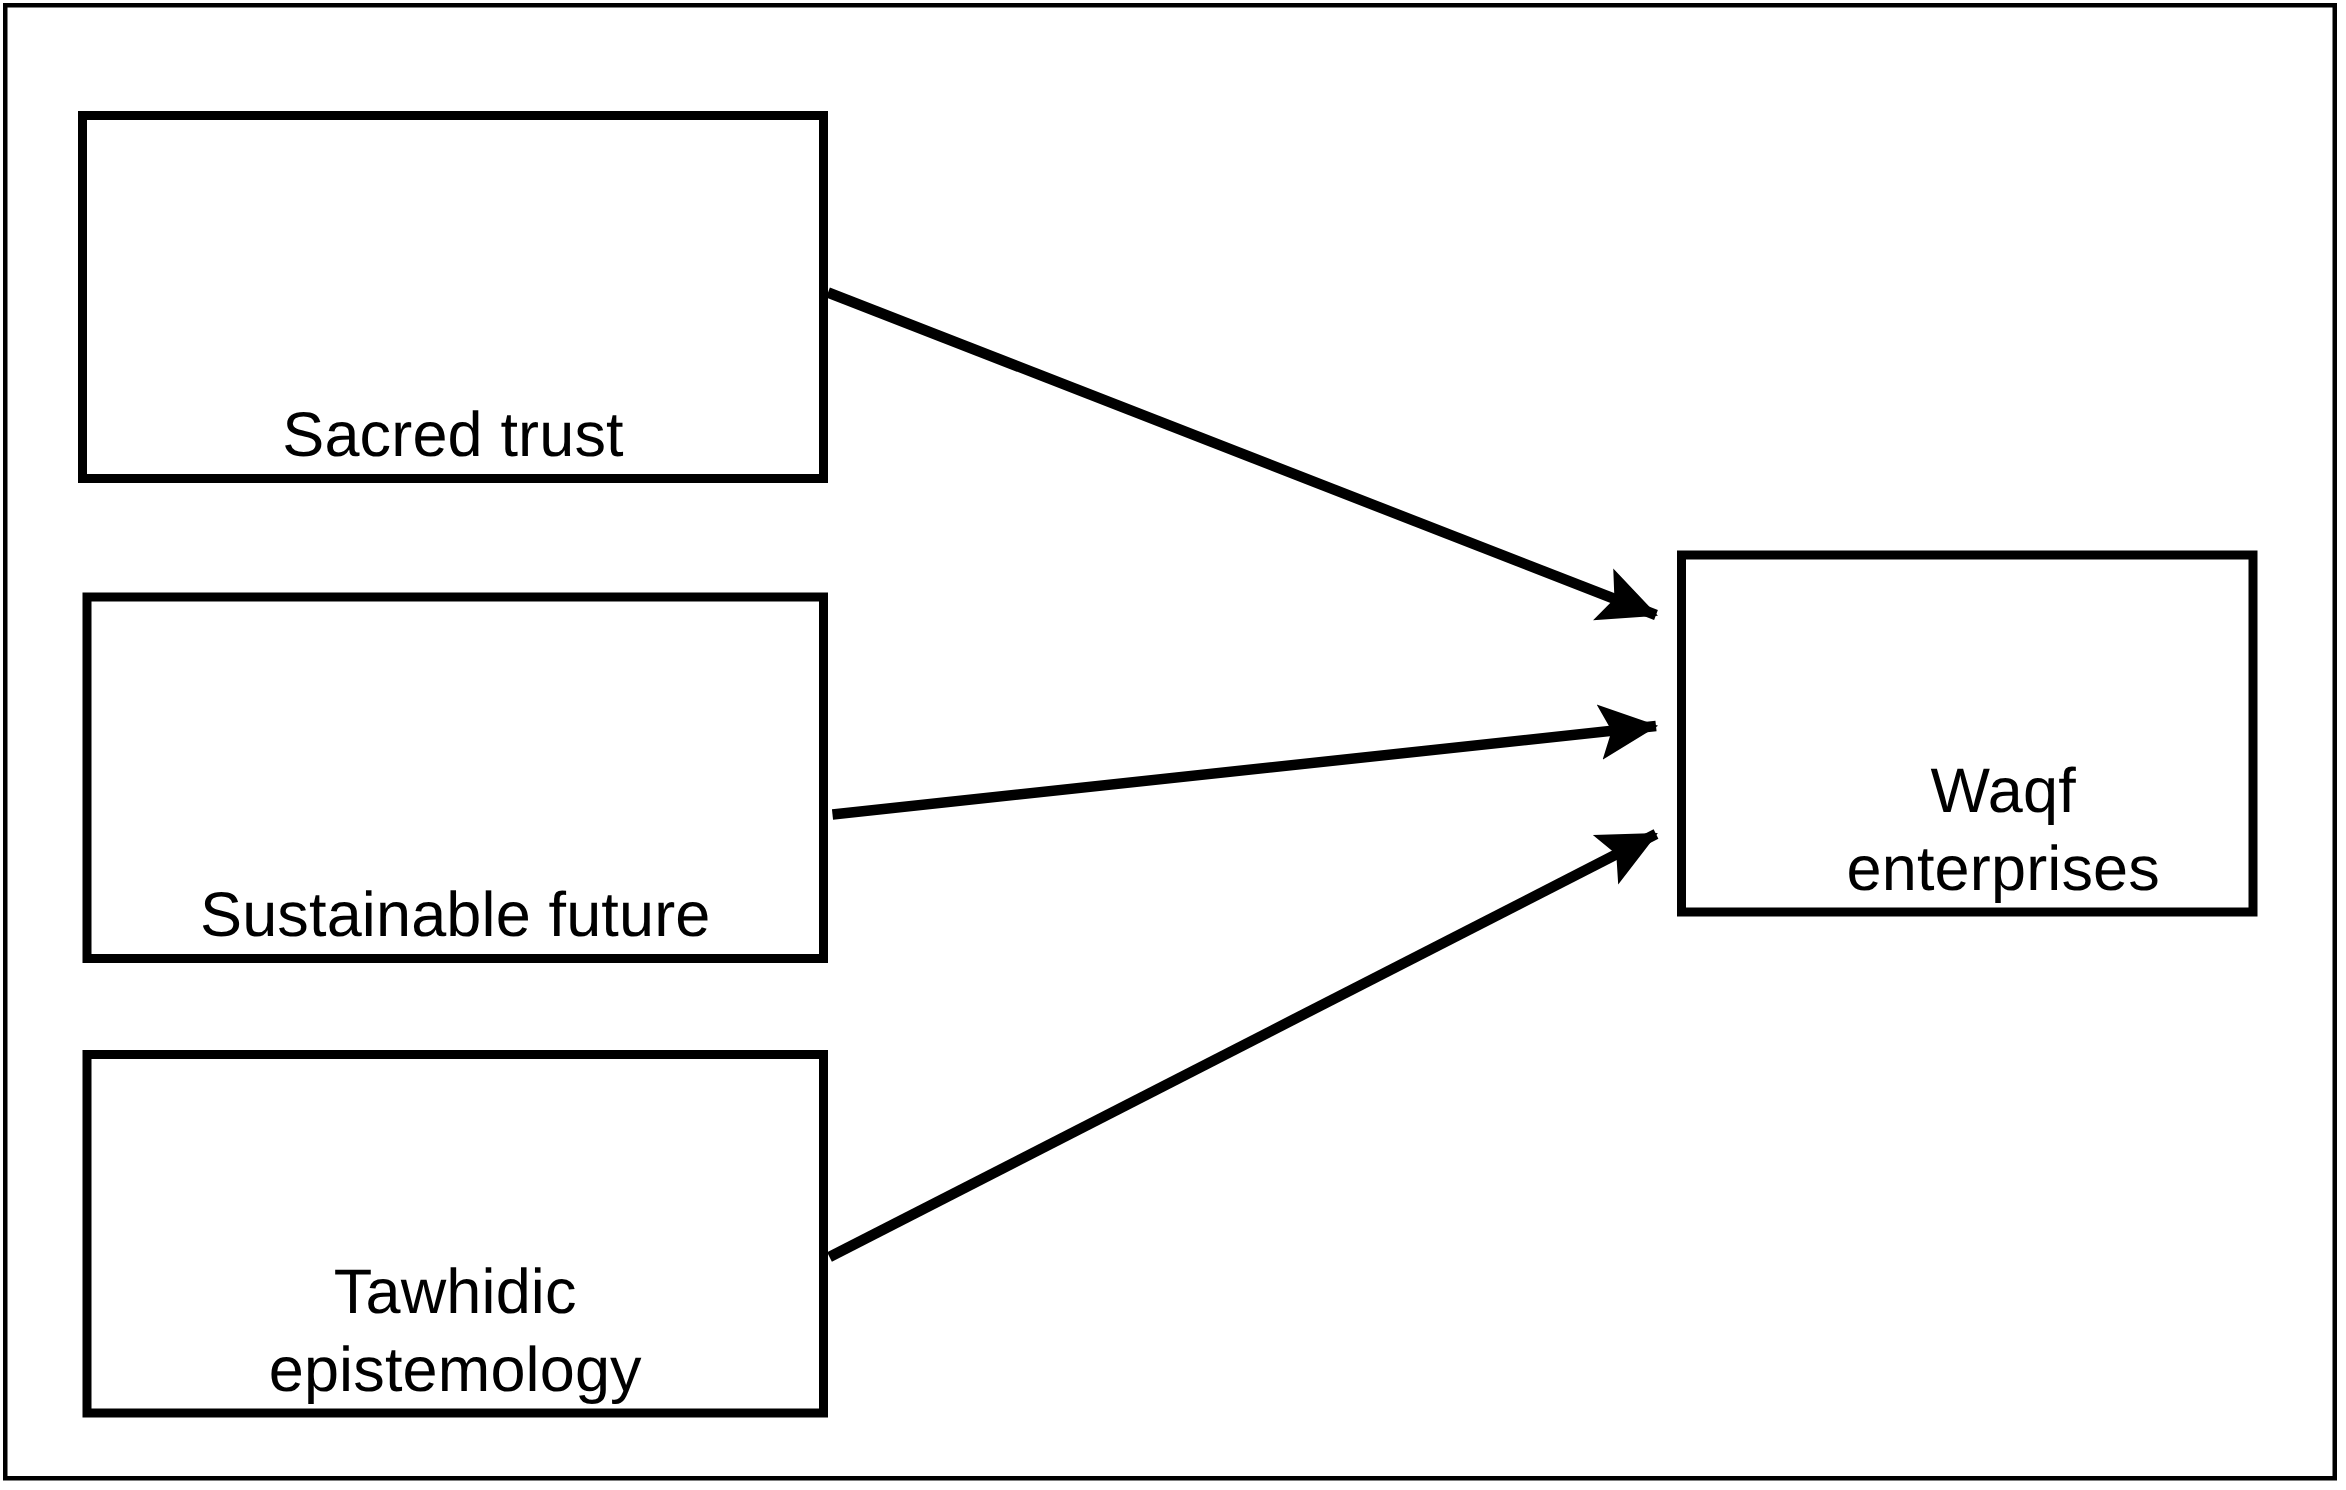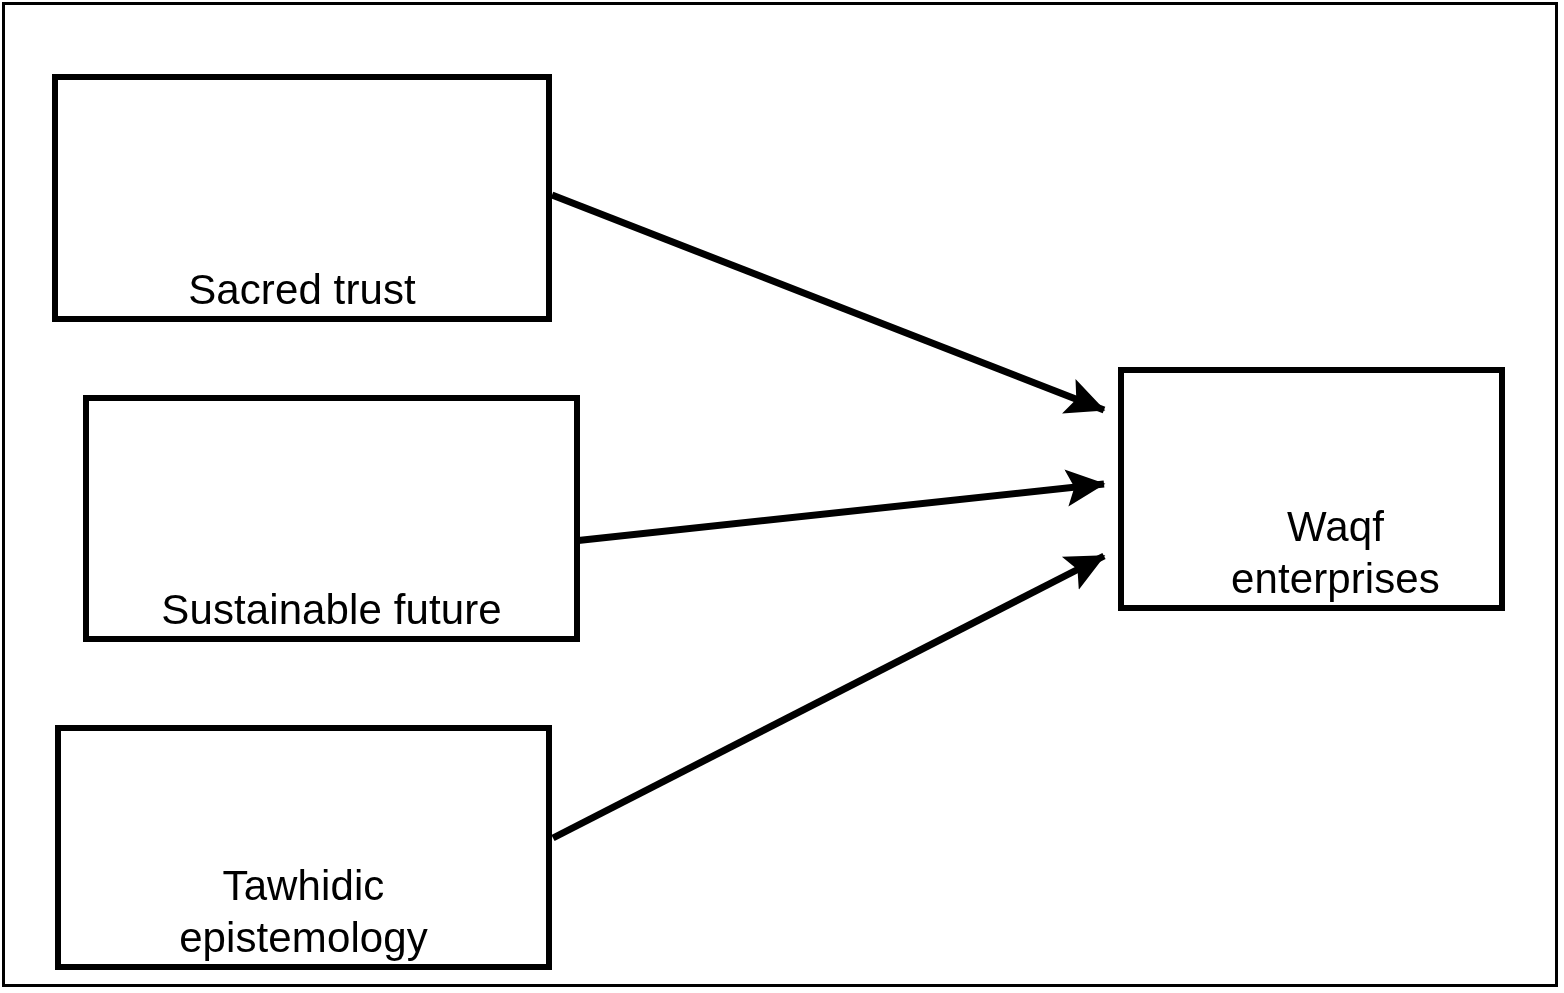--- a/index.html
+++ b/index.html
@@ -74,25 +74,25 @@
 
     <line x1="555" y1="543" x2="1104" y2="484" stroke="#000000" stroke-width="7" marker-end="url(#arrowhead-solid)"></line>
 
     <line x1="553" y1="838" x2="1104" y2="556" stroke="#000000" stroke-width="7" marker-end="url(#arrowhead-solid)"></line>
   </svg>
 
   <div class="node-box" style="left:52px; top:74px; width:500px; height:248px;">
     <span class="node-label">Sacred trust</span>
   </div>
 
-  <div class="node-box" style="left:55px; top:395px; width:497px; height:247px;margin-left:28px;">
+  <div class="node-box" style="left:55px; top:395px; width:497px; height:247px;">
     <span class="node-label">Sustainable future</span>
   </div>
 
-  <div class="node-box" style="left:55px; top:700px; width:497px; height:245px;margin-top:25px;">
+  <div class="node-box" style="left:55px; top:700px; width:497px; height:245px;">
     <span class="node-label">Tawhidic
 epistemology</span>
   </div>
 
   <div class="node-box" style="left:1118px; top:367px; width:387px; height:244px;padding-left:48px;">
     <span class="node-label">Waqf
 enterprises</span>
   </div>
 
 </div>

